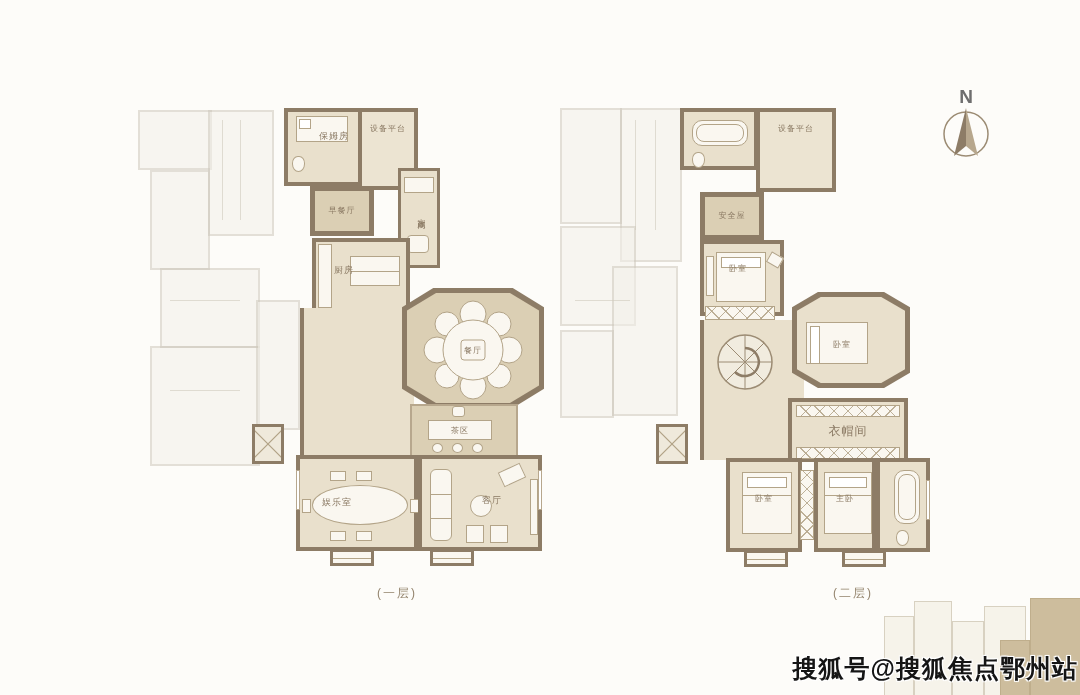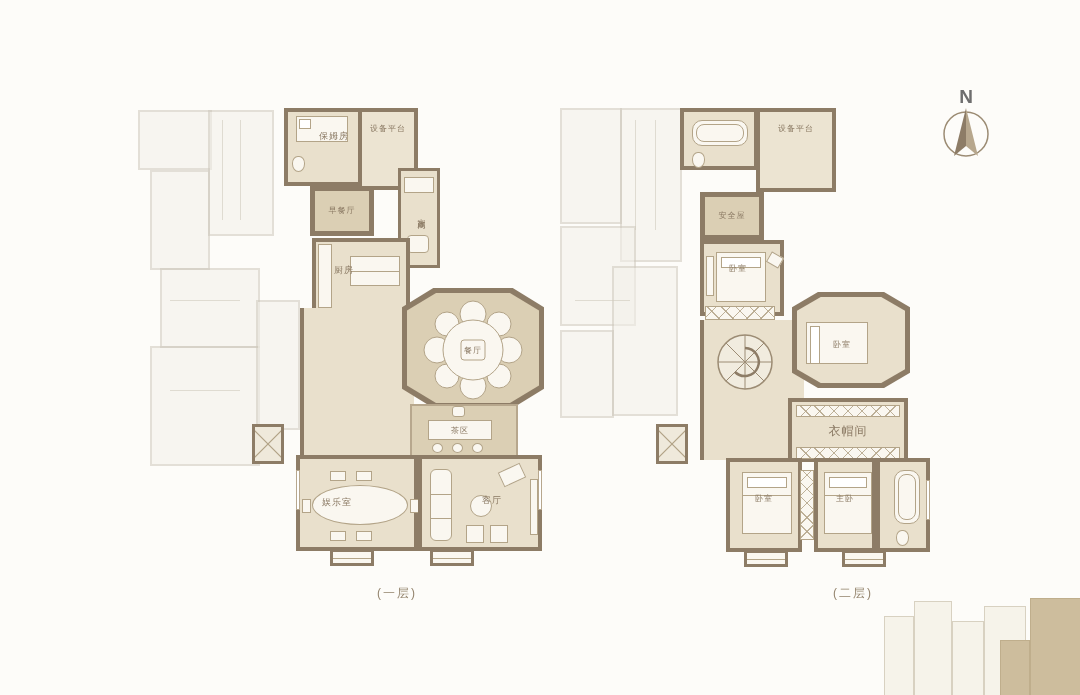--- a/index.html
+++ b/index.html
@@ -287,14 +287,15 @@
   <div>
     <div class="sil" style="left:884px;top:616px;width:28px;height:79px;"></div>
     <div class="sil" style="left:914px;top:601px;width:36px;height:94px;"></div>
     <div class="sil" style="left:952px;top:621px;width:30px;height:74px;"></div>
     <div class="sil" style="left:984px;top:606px;width:40px;height:89px;"></div>
     <div class="sil-tan" style="left:1000px;top:640px;width:28px;height:55px;"></div>
     <div class="sil-tan" style="left:1030px;top:598px;width:50px;height:97px;"></div>
   </div>
 
 
+  <div id="watermark">搜狐号@搜狐焦点鄂州站</div>
 
 </div>
 
 </body></html>

